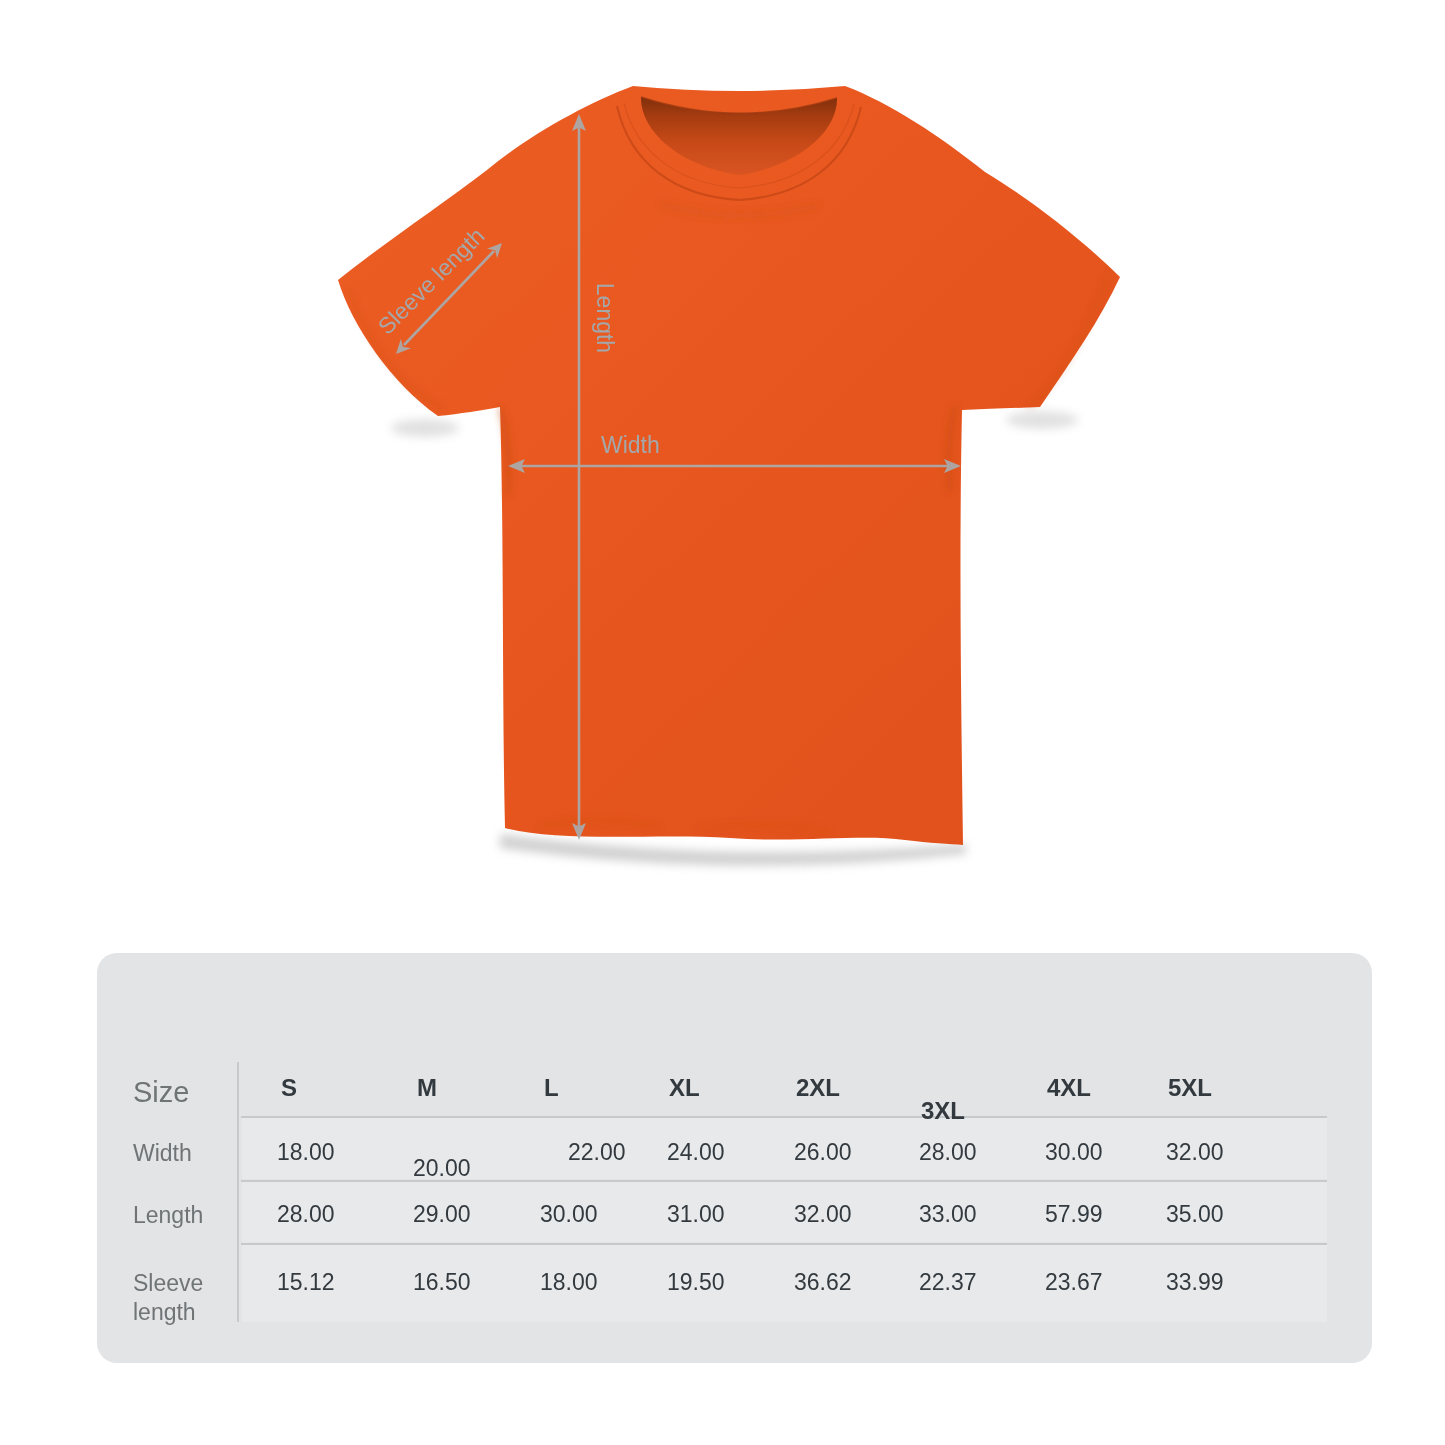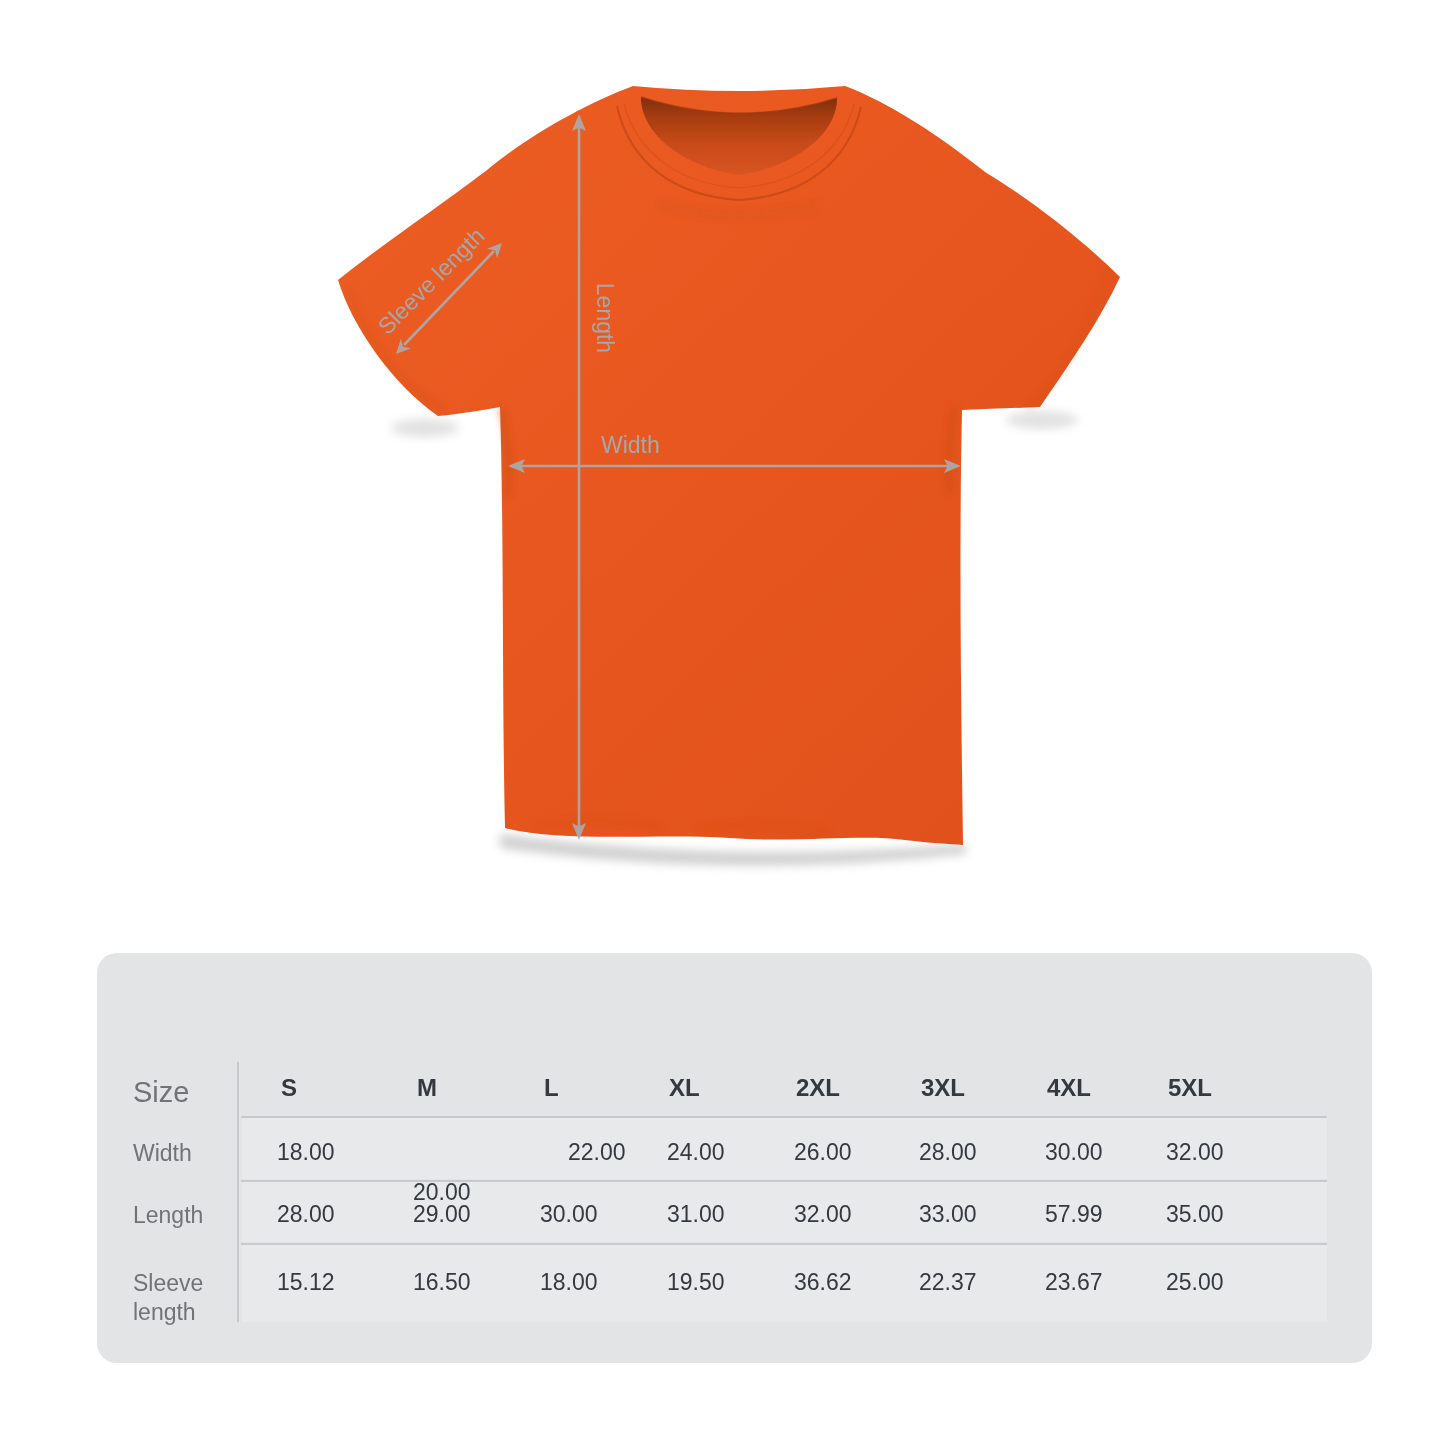--- a/index.html
+++ b/index.html
@@ -125,27 +125,27 @@
   <div class="hline" style="top:1116px;"></div>
   <div class="hline" style="top:1180px;"></div>
   <div class="hline" style="top:1243px;"></div>
 
   <span class="corner">Size</span>
   <span class="hdr" style="left:281px;">S</span>
   <span class="hdr" style="left:417px;">M</span>
   <span class="hdr" style="left:544px;">L</span>
   <span class="hdr" style="left:669px;">XL</span>
   <span class="hdr" style="left:796px;">2XL</span>
-  <span class="hdr" style="left:921px;">3XL</span>
+  <span class="hdr" style="left:921px;margin-top:23px;">3XL</span>
   <span class="hdr" style="left:1047px;">4XL</span>
   <span class="hdr" style="left:1168px;">5XL</span>
 
   <span class="rlabel" style="top:1139px;">Width</span>
   <span class="val" style="left:277px;top:1139px;">18.00</span>
-  <span class="val" style="left:413px;top:1179px;">20.00</span>
+  <span class="val" style="left:413px;top:1155px;">20.00</span>
   <span class="val" style="left:540px;top:1139px;margin-left:28px;">22.00</span>
   <span class="val" style="left:667px;top:1139px;">24.00</span>
   <span class="val" style="left:794px;top:1139px;">26.00</span>
   <span class="val" style="left:919px;top:1139px;">28.00</span>
   <span class="val" style="left:1045px;top:1139px;">30.00</span>
   <span class="val" style="left:1166px;top:1139px;">32.00</span>
 
   <span class="rlabel" style="top:1201px;">Length</span>
   <span class="val" style="left:277px;top:1201px;">28.00</span>
   <span class="val" style="left:413px;top:1201px;">29.00</span>
@@ -157,15 +157,15 @@
   <span class="val" style="left:1166px;top:1201px;">35.00</span>
 
   <span class="rlabel" style="top:1269px;">Sleeve length</span>
   <span class="val" style="left:277px;top:1269px;">15.12</span>
   <span class="val" style="left:413px;top:1269px;">16.50</span>
   <span class="val" style="left:540px;top:1269px;">18.00</span>
   <span class="val" style="left:667px;top:1269px;">19.50</span>
   <span class="val" style="left:794px;top:1269px;">36.62</span>
   <span class="val" style="left:919px;top:1269px;">22.37</span>
   <span class="val" style="left:1045px;top:1269px;">23.67</span>
-  <span class="val" style="left:1166px;top:1269px;">25.00</span>
+  <span class="val" style="left:1166px;top:1269px;">33.99</span>
 
 </div>
 
 </body></html>

